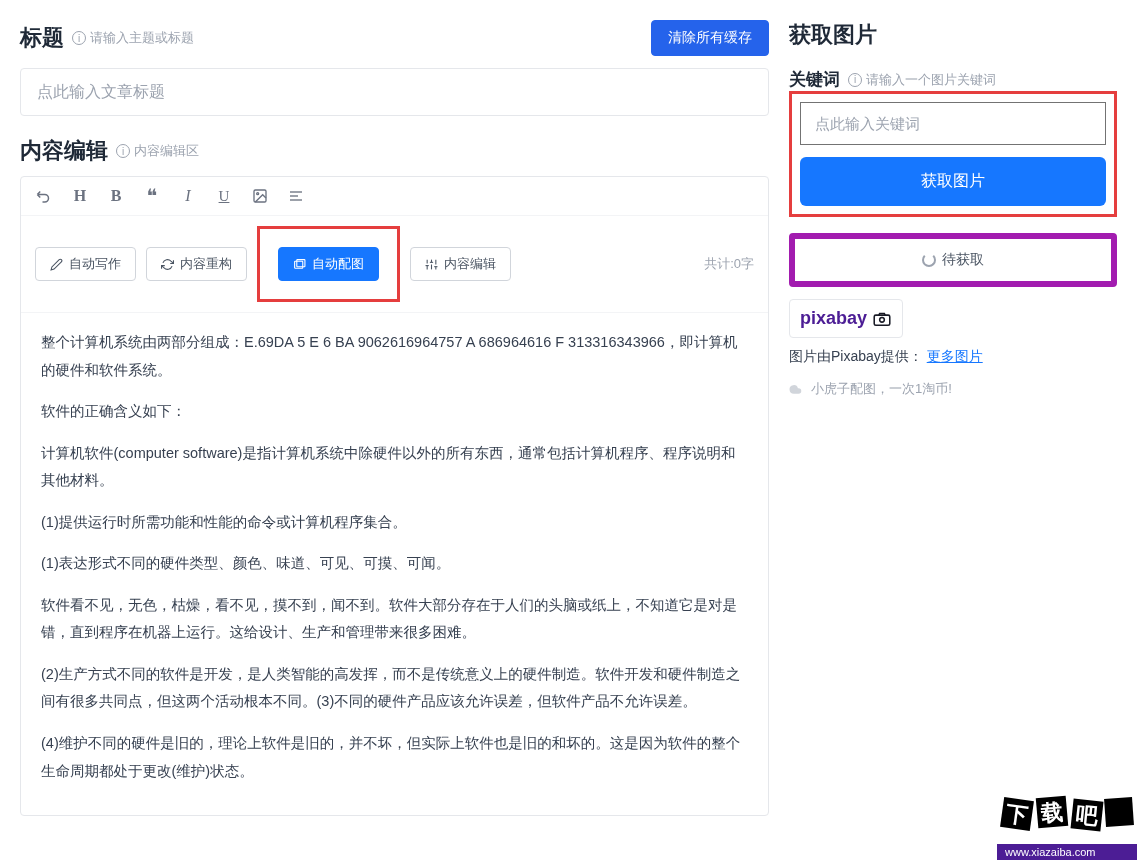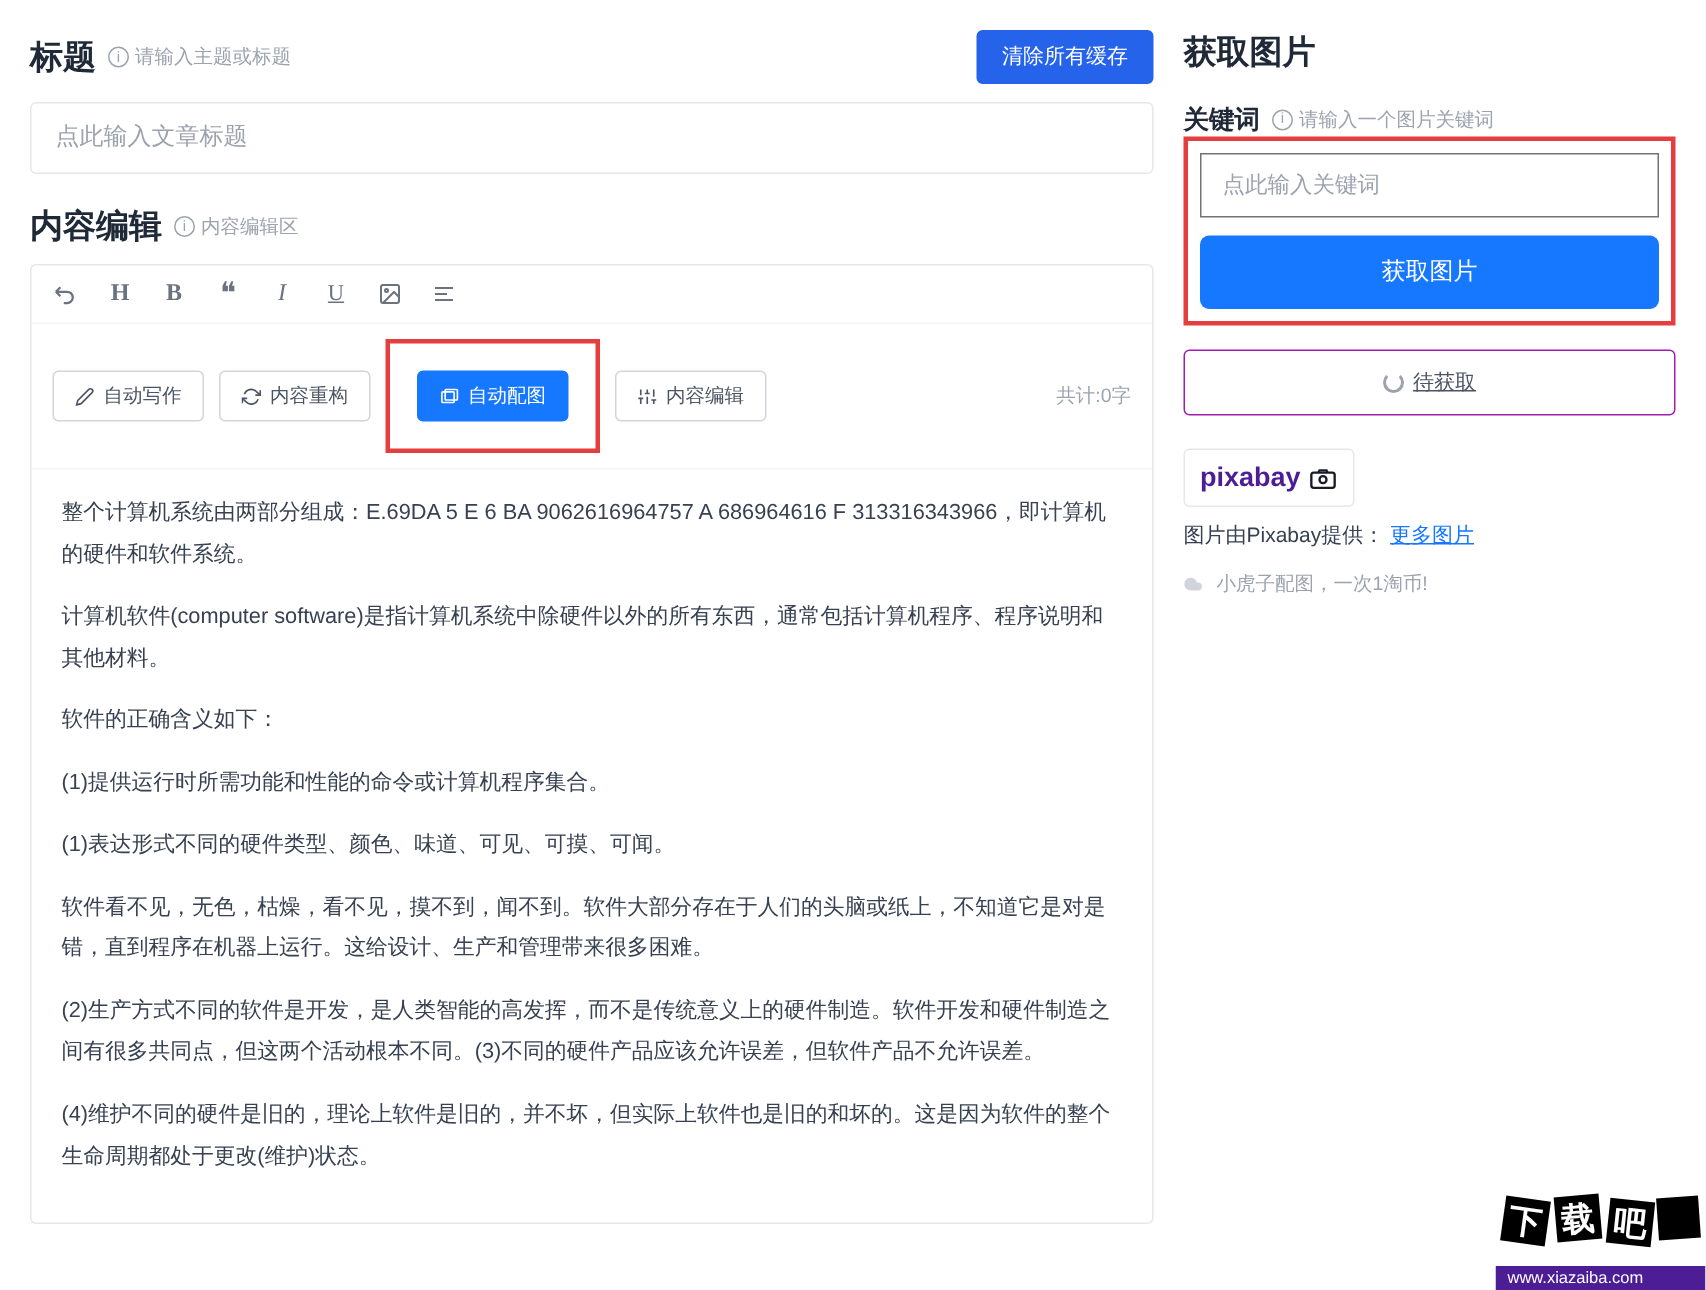--- a/index.html
+++ b/index.html
@@ -32,21 +32,21 @@
 .highlight-box { border: 3px solid #e53e3e; padding: 18px; display: inline-flex; }
 
 .editor-content { padding: 16px 20px; line-height: 1.9; font-size: 14.5px; color: #374151; min-height: 500px; }
 .editor-content p { margin-bottom: 14px; }
 .keyword-input { width: 100%; padding: 12px 14px; border: 1px solid #737373; border-radius: 0; font-size: 15px; margin-bottom: 12px; }
 .keyword-input::placeholder { color: #9ca3af; }
 .get-image-btn { width: 100%; padding: 14px; background: #1677ff; color: #fff; border: none; border-radius: 6px; font-size: 16px; cursor: pointer; }
 
 .highlight-keyword-area { border: 3px solid #e53e3e; padding: 8px; margin-bottom: 16px; }
 
-.pending-box { border: 1px solid #a21caf; border-radius: 4px; padding: 12px; text-align: center; color: #4b5563; margin-bottom: 22px; display: flex; align-items: center; justify-content: center; gap: 6px; text-decoration: underline; }
+.pending-box { border: 6px solid #a21caf; border-radius: 4px; padding: 12px; text-align: center; color: #4b5563; margin-bottom: 12px; display: flex; align-items: center; justify-content: center; gap: 6px; }
 .loading-icon { width: 14px; height: 14px; border: 2px solid #9ca3af; border-radius: 50%; border-top-color: transparent; }
 
 .pixabay-box { border: 1px solid #e5e7eb; border-radius: 4px; padding: 8px 10px; display: inline-block; margin-bottom: 10px; font-family: Arial; font-size: 18px; font-weight: bold; color: #4c1d95; }
 .provided-text { font-size: 14px; color: #374151; margin-bottom: 14px; }
 .provided-text a { color: #1677ff; text-decoration: underline; }
 
 .footer-note { font-size: 13px; color: #9ca3af; display: flex; align-items: center; gap: 6px; }
 
 .watermark { position: fixed; right: 0; bottom: 0; }
 .watermark-box { background: #4c1d95; color: #fff; padding: 2px 8px; font-size: 11px; white-space: nowrap; }
@@ -149,22 +149,22 @@
             <span>内容编辑</span>
           </button>
         </div>
         <div class="count-text">
           <span>共计:</span><span>0</span><span>字</span>
         </div>
       </div>
 
       <div class="editor-content">
         <p>整个计算机系统由两部分组成：E.69DA 5 E 6 BA 9062616964757 A 686964616 F 313316343966，即计算机的硬件和软件系统。</p>
+        <p>软件的正确含义如下：</p>
         <p>计算机软件(computer software)是指计算机系统中除硬件以外的所有东西，通常包括计算机程序、程序说明和其他材料。</p>
-        <p>软件的正确含义如下：</p>
         <p>(1)提供运行时所需功能和性能的命令或计算机程序集合。</p>
         <p>(1)表达形式不同的硬件类型、颜色、味道、可见、可摸、可闻。</p>
         <p>软件看不见，无色，枯燥，看不见，摸不到，闻不到。软件大部分存在于人们的头脑或纸上，不知道它是对是错，直到程序在机器上运行。这给设计、生产和管理带来很多困难。</p>
         <p>(2)生产方式不同的软件是开发，是人类智能的高发挥，而不是传统意义上的硬件制造。软件开发和硬件制造之间有很多共同点，但这两个活动根本不同。(3)不同的硬件产品应该允许误差，但软件产品不允许误差。</p>
         <p>(4)维护不同的硬件是旧的，理论上软件是旧的，并不坏，但实际上软件也是旧的和坏的。这是因为软件的整个生命周期都处于更改(维护)状态。</p>
       </div>
     </div>
   </div>
 
   <div class="right-panel">

